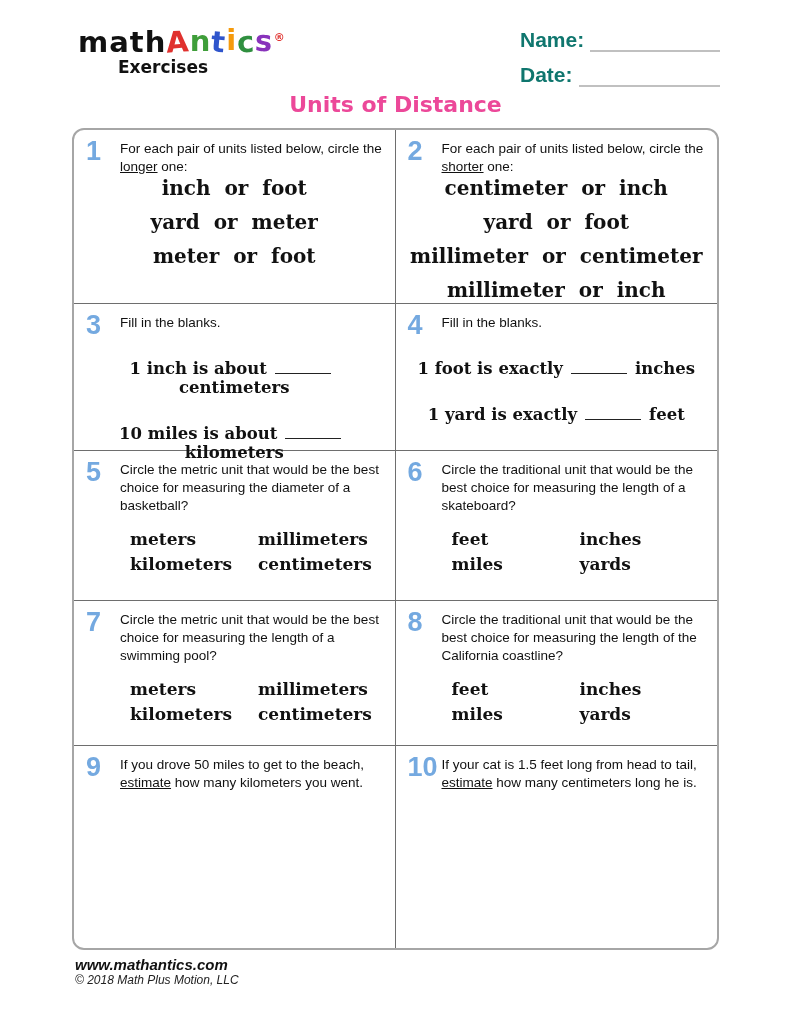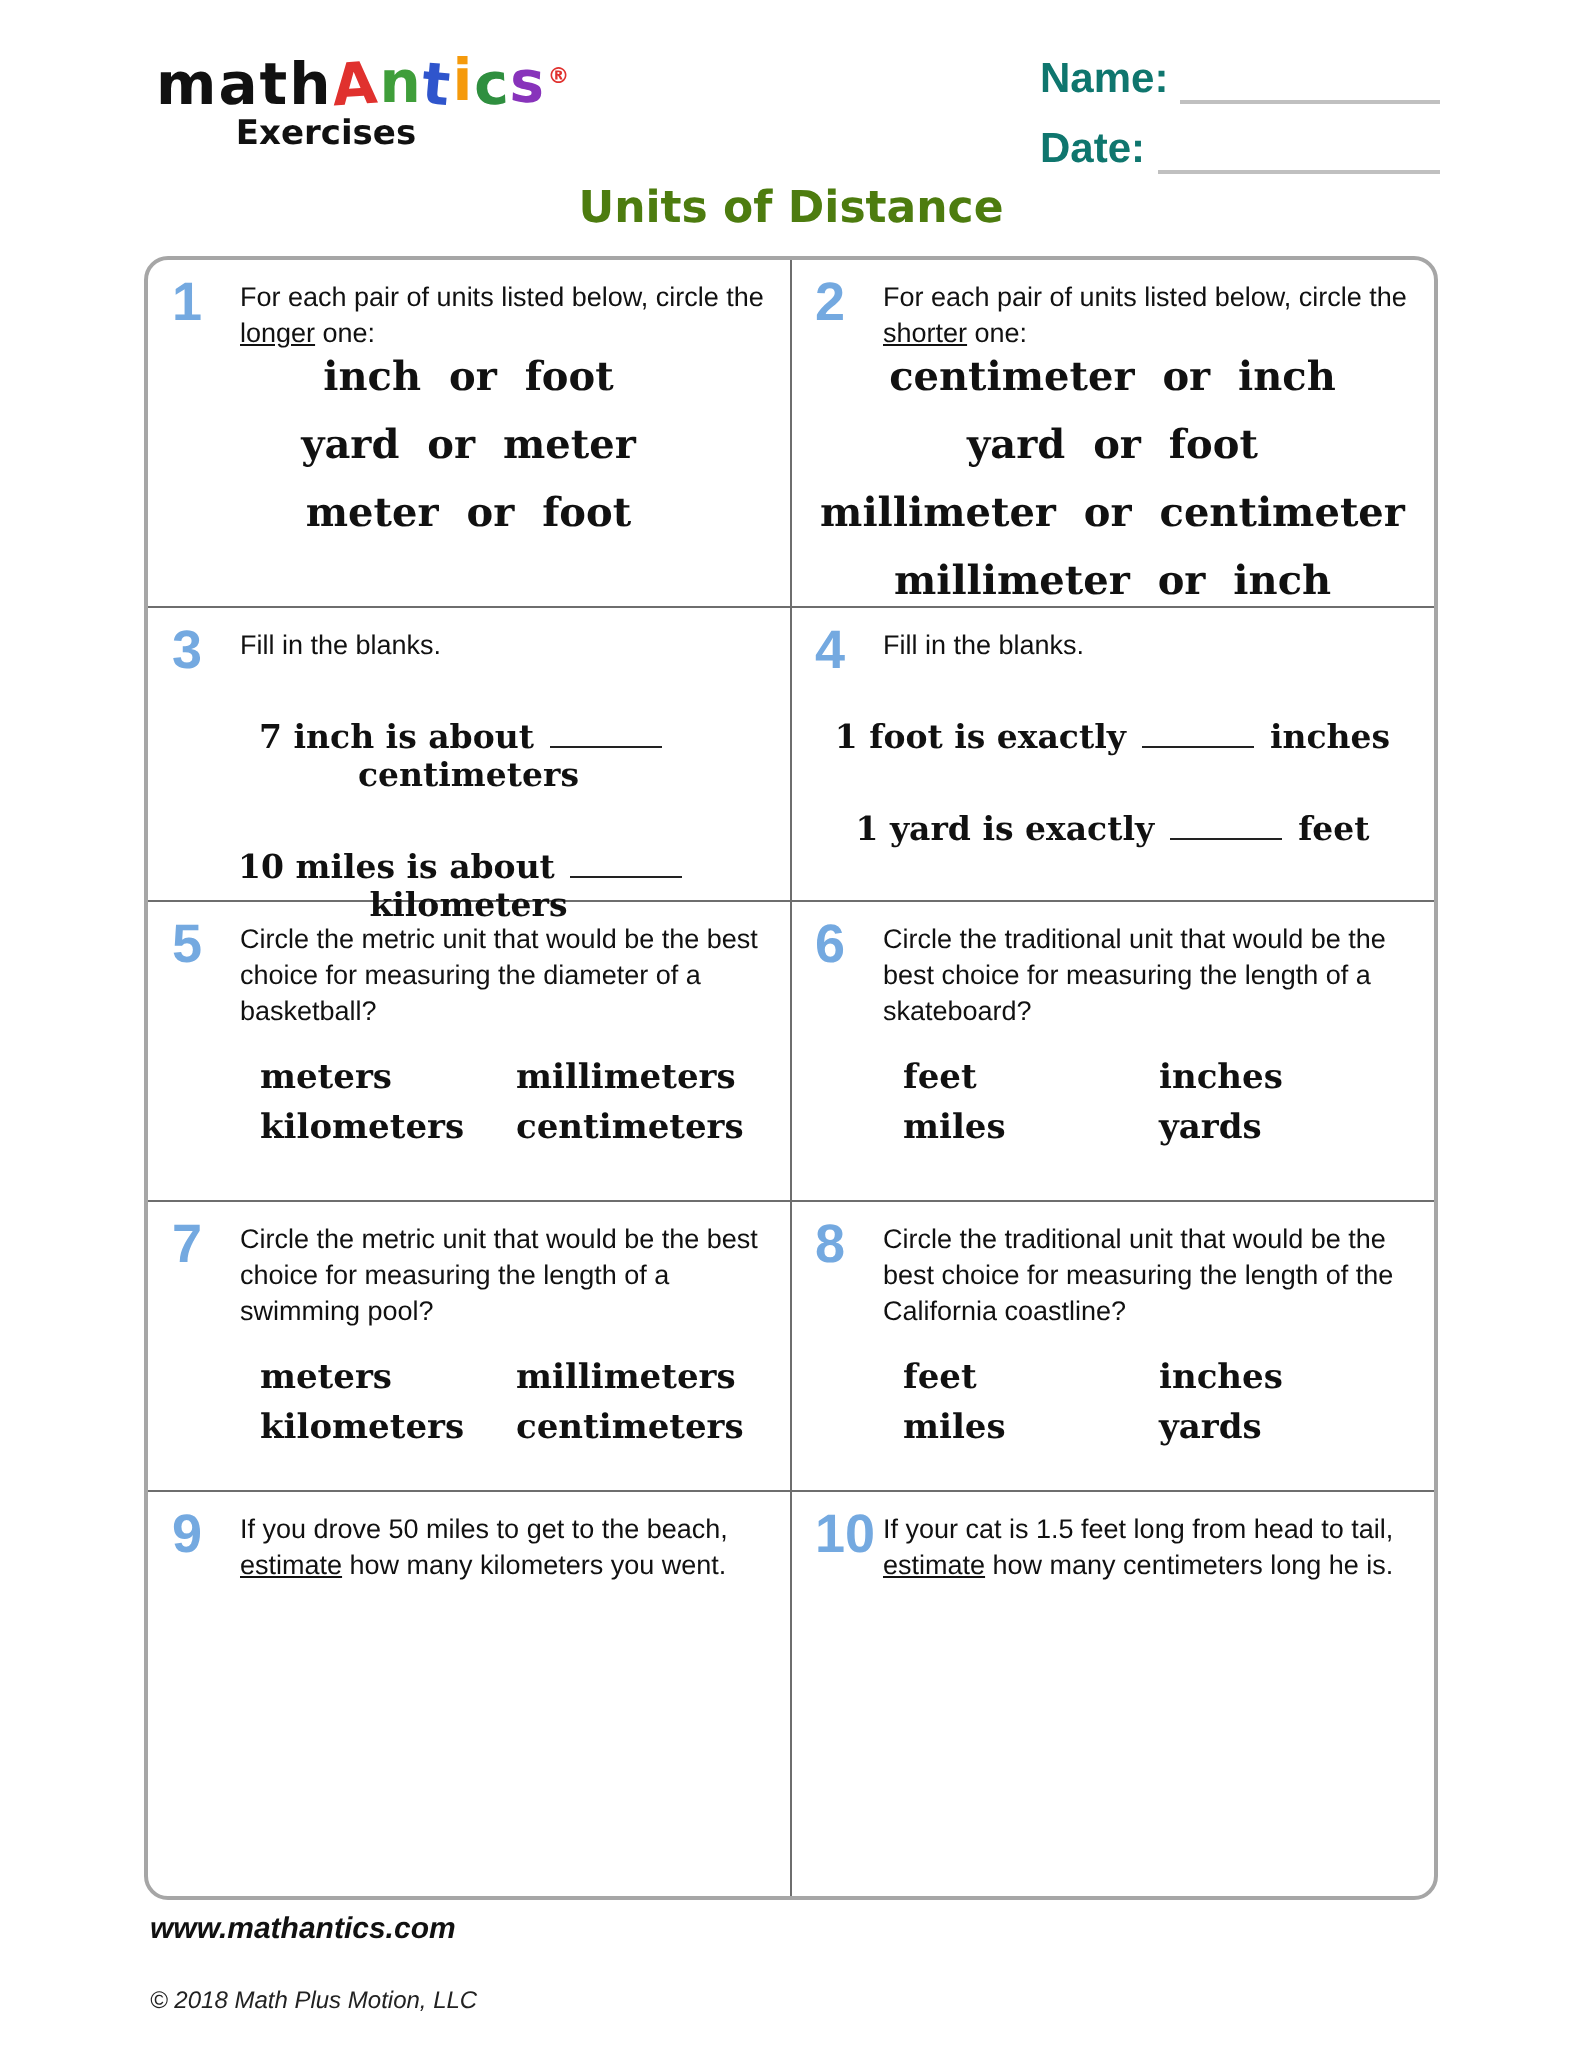--- a/index.html
+++ b/index.html
@@ -20,21 +20,21 @@
   .antics span:nth-child(6){color:#8833bb;transform:translateY(-1px) rotate(3deg);}
   .reg{color:#e0312e;font-size:11px;vertical-align:super;}
   .logo-sub{font-family:"DejaVu Sans", sans-serif;font-weight:bold;font-size:17px;margin-top:0px;color:#111;}
   
   .name-date{position:absolute;left:520px;top:28px;width:200px;}
   .nd-row{display:flex;align-items:flex-end;margin-bottom:11px;}
   .nd-label{color:#0f766e;font-weight:bold;font-size:21px;padding-right:6px;font-family:"Liberation Sans", sans-serif;}
   .nd-line{flex:1;border-bottom:2px solid #c0c0c0;height:17px;}
   
   .title{position:absolute;top:92px;left:0;width:100%;text-align:center;
-    font-family:"DejaVu Sans", sans-serif;font-weight:bold;font-size:22px;color:#4d7c0f;}
+    font-family:"DejaVu Sans", sans-serif;font-weight:bold;font-size:22px;color:#ec4899;}
   
   .worksheet{
     position:absolute;left:72px;top:128px;width:647px;height:822px;box-sizing:border-box;
     border:2px solid #a6a6a6;border-radius:12px;overflow:hidden;background:#fff;
     display:grid;grid-template-columns:1fr 1fr;grid-template-rows:174px 147px 150px 145px 1fr;
   }
   .cell{box-sizing:border-box;padding:10px 12px 0 12px;}
   .cell.bl{border-right:1px solid #6e6e6e;}
   .cell.bb{border-bottom:1px solid #6e6e6e;}
   .qhead{display:flex;align-items:flex-start;}
@@ -46,21 +46,21 @@
   .pairs{text-align:center;font-family:"DejaVu Serif", serif;font-weight:bold;font-size:20px;color:#111;}
   .pair{margin-bottom:10px;word-spacing:0.35em;}
   .fills{margin-top:22px;text-align:center;font-family:"DejaVu Serif", serif;font-weight:bold;font-size:16.5px;color:#111;}
   .fill{margin-bottom:27px;}
   .blank{display:inline-block;width:56px;border-bottom:1.5px solid #222;margin:0 8px;height:14px;}
   .options{display:grid;grid-template-columns:128px auto;justify-content:start;
     margin:15px 0 0 44px;font-family:"DejaVu Serif", serif;font-weight:bold;font-size:17px;row-gap:5px;color:#111;}
   
   .footer{position:absolute;top:956px;left:75px;width:644px;display:flex;justify-content:space-between;align-items:baseline;flex-direction:column;}
   .site{font-weight:bold;font-style:italic;font-size:15px;color:#111;}
-  .copy{font-style:italic;font-size:12px;color:#222;margin-top:20px;}
+  .copy{font-style:italic;font-size:12px;color:#222;}
 </style>
 </head>
 <body>
 
 <div class="logo">
   <div class="logo-line1"><span class="math">math</span><span class="antics"><span>A</span><span>n</span><span>t</span><span>i</span><span>c</span><span>s</span></span><span class="reg">®</span></div>
   <div class="logo-sub">Exercises</div>
 </div>
 
 <div class="name-date">
@@ -102,21 +102,21 @@
       <div class="pair">millimeter or inch</div>
     </div>
   </div>
 
   <div class="cell bl bb">
     <div class="qhead">
       <span class="qnum">3</span>
       <div class="prompt">Fill in the blanks.</div>
     </div>
     <div class="fills">
-      <div class="fill"><span>7 inch is about</span><span class="blank"></span><span>centimeters</span></div>
+      <div class="fill"><span>1 inch is about</span><span class="blank"></span><span>centimeters</span></div>
       <div class="fill"><span>10 miles is about</span><span class="blank"></span><span>kilometers</span></div>
     </div>
   </div>
 
   <div class="cell bb">
     <div class="qhead">
       <span class="qnum">4</span>
       <div class="prompt">Fill in the blanks.</div>
     </div>
     <div class="fills">

